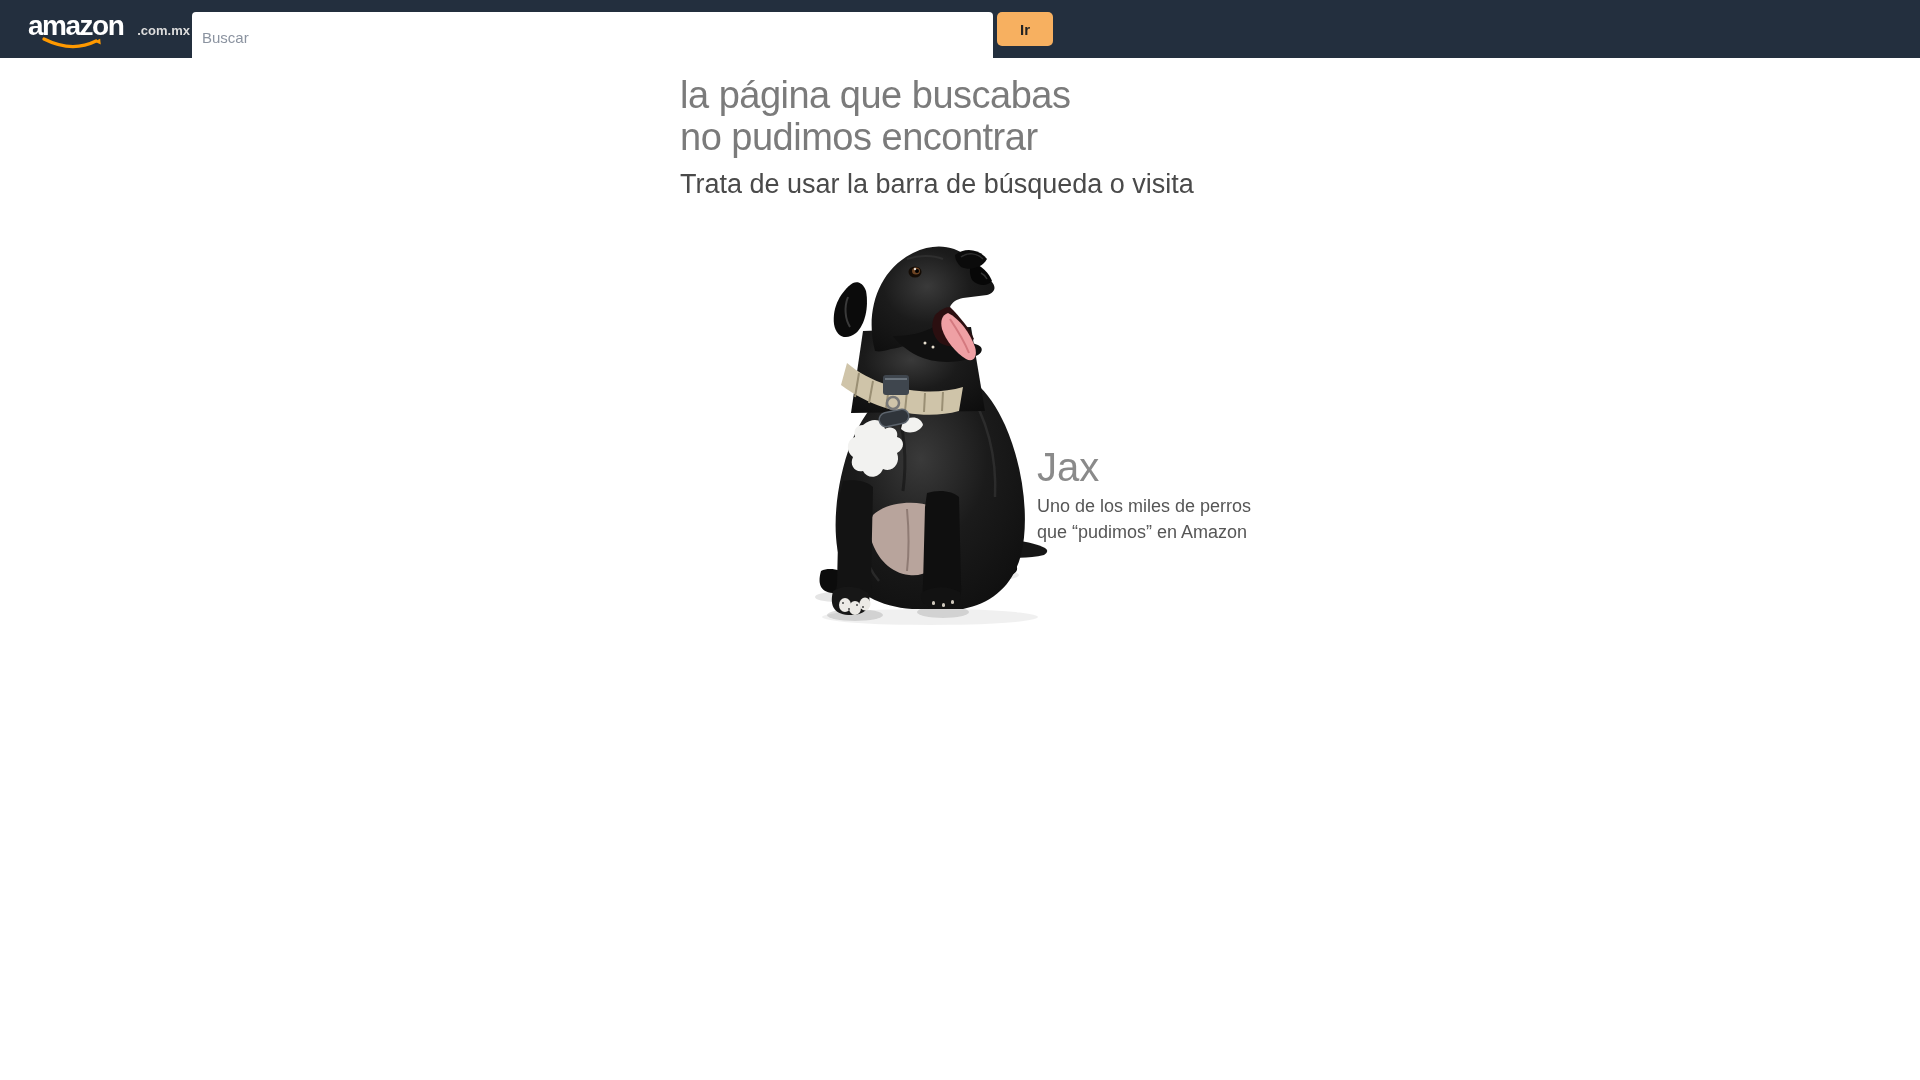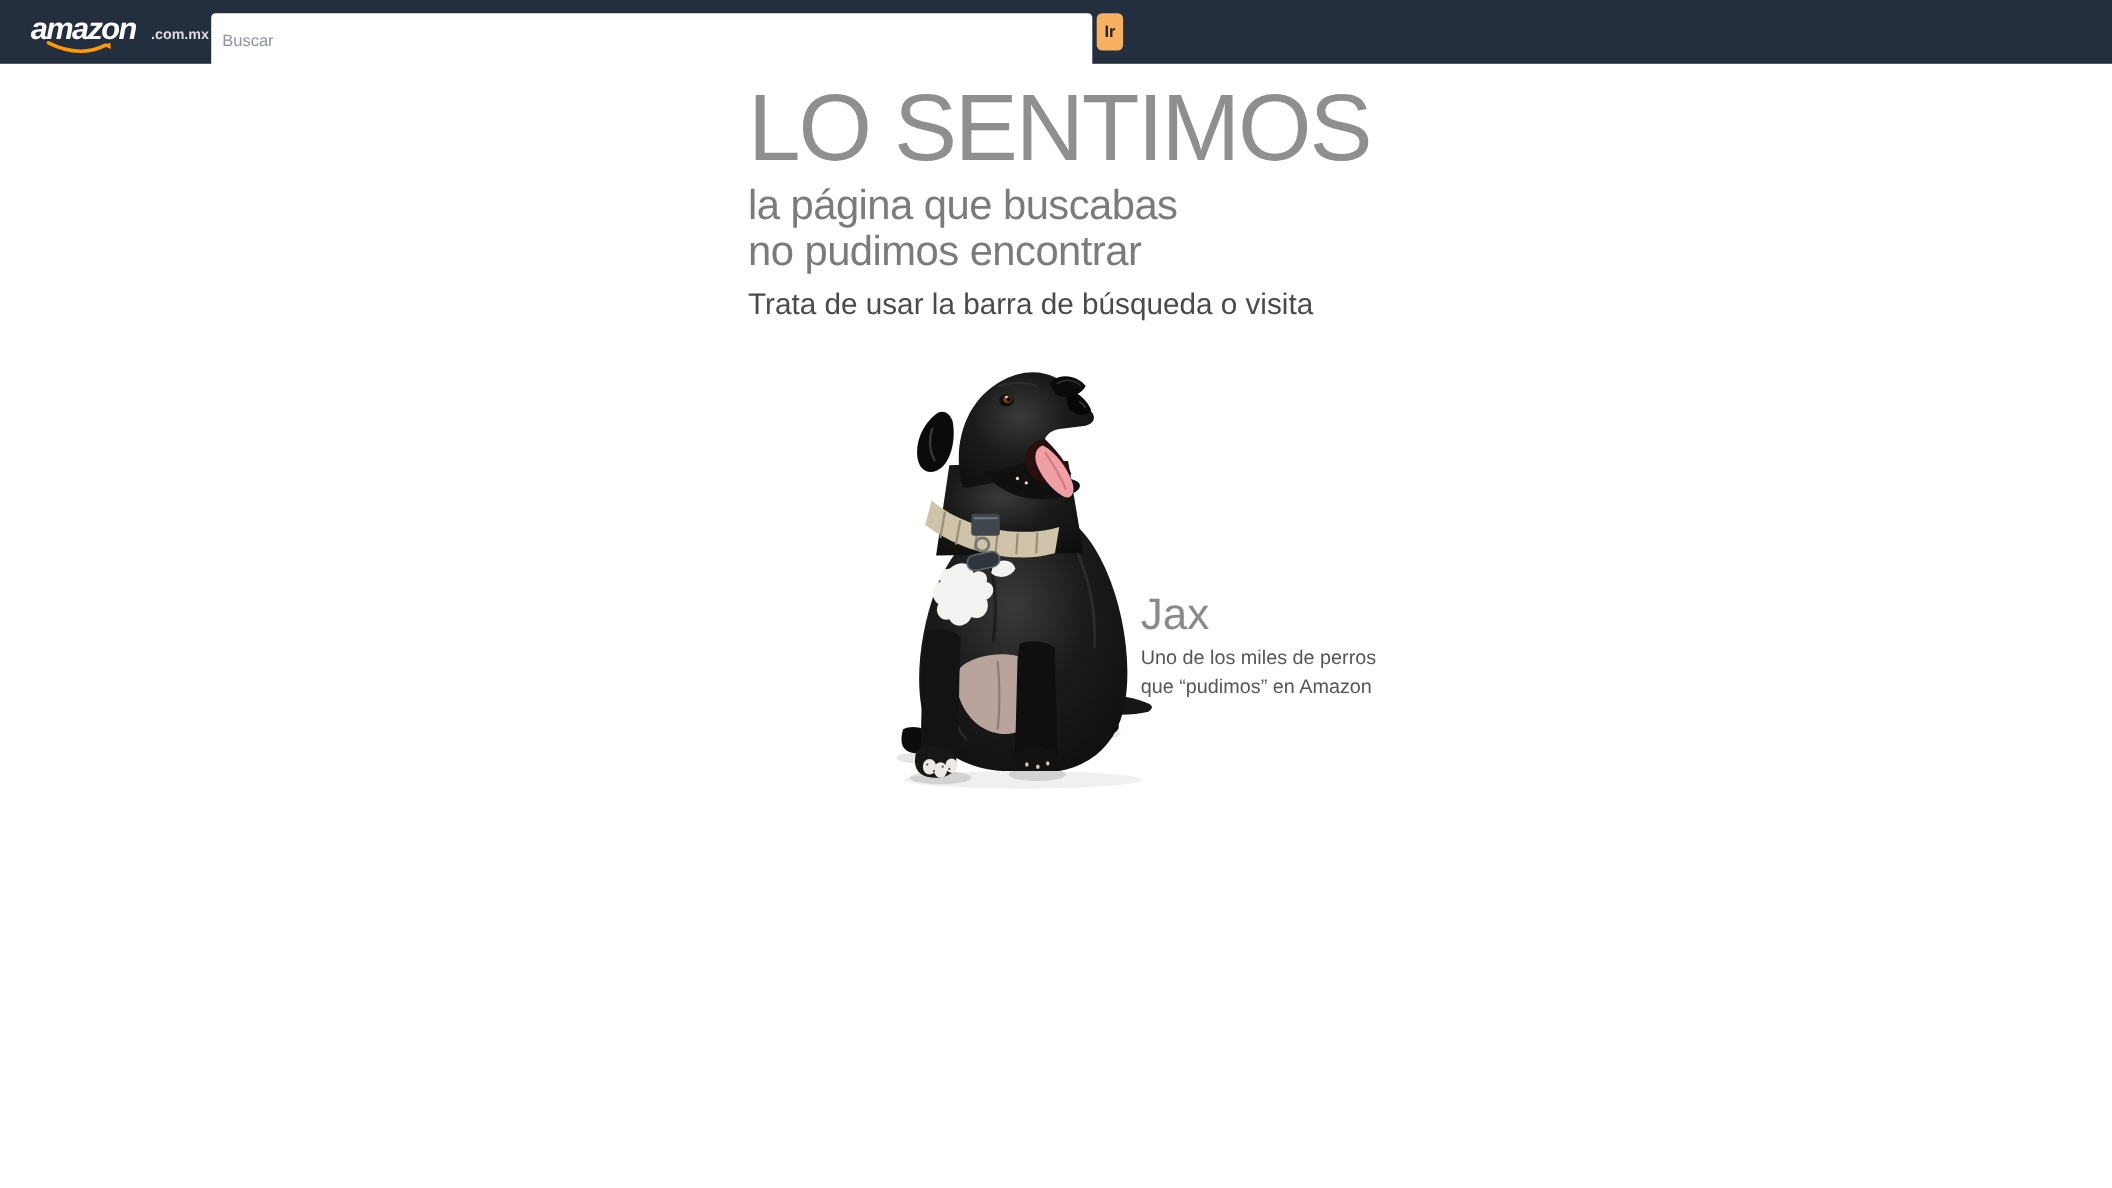--- a/index.html
+++ b/index.html
@@ -4,30 +4,30 @@
 <style>
   * { margin: 0; padding: 0; box-sizing: border-box; }
   html, body { width: 1920px; height: 1080px; background: #ffffff; overflow: hidden;
     font-family: "Liberation Sans", "DejaVu Sans", sans-serif; }
 
   
   .header { position: relative; width: 1920px; height: 58px; background: #232f3e; }
   .logo { position: absolute; left: 28px; top: 11px; display: flex; align-items: baseline;
     cursor: pointer; }
   .logo-word { color: #ffffff; font-size: 28px; font-weight: 700; letter-spacing: -1.5px;
-    line-height: 30px; position: relative; font-style: italic; }
+    line-height: 30px; position: relative; }
   .logo-smile { position: absolute; left: 14px; top: 26px; width: 62px; height: 14px; }
   .logo-suffix { color: #dddddd; font-size: 13px; font-weight: 700; margin-left: 14px; }
 
   .search-input { position: absolute; left: 192px; top: 12px; width: 801px; height: 50px;
     border: none; border-radius: 4px; background: #ffffff; padding: 0 10px;
     font-size: 15px; color: #111; outline: none;
     font-family: "Liberation Sans", "DejaVu Sans", sans-serif; }
   .search-input::placeholder { color: #8b93a0; }
-  .search-btn { position: absolute; left: 997px; top: 12px; width: 24px; height: 34px;
+  .search-btn { position: absolute; left: 997px; top: 12px; width: 56px; height: 34px;
     border: none; border-radius: 5px; background: #f7b060; color: #232323;
     font-size: 15px; font-weight: 700; cursor: pointer;
     font-family: "Liberation Sans", "DejaVu Sans", sans-serif; }
 
   
   .main { width: 560px; margin: 0 auto; padding-top: 12px; }
   .title { font-size: 86px; font-weight: 200; letter-spacing: -2px; line-height: 92px;
     color: #8f8f8f; white-space: nowrap; }
   .subtitle { margin-top: 4px; font-size: 38px; font-weight: 300; letter-spacing: -0.5px;
     line-height: 42px; color: #7b7b7b; white-space: nowrap; }
@@ -53,21 +53,20 @@
       <path d="M2,2 Q30,16 54,4" fill="none" stroke="#ff9900" stroke-width="3.2" stroke-linecap="round"></path>
       <path d="M57,1 L60,6 L53,6 Z" fill="#ff9900" transform="rotate(25 56 4)"></path>
     </svg>
     <span class="logo-suffix">.com.mx</span>
   </div>
   <input class="search-input" type="text" placeholder="Buscar" style="">
   <button class="search-btn">Ir</button>
 </div>
 
 <div class="main">
-  <div class="title">LO SENTIMOS</div>
   <div class="subtitle">
     <div>la página que buscabas</div>
     <div>no pudimos encontrar</div>
   </div>
   <div class="help">
     <div>Trata de usar la barra de búsqueda o visita</div>
   </div>
 
   <div class="dog-row">
     <svg class="dog-art" viewBox="0 0 250 390">

